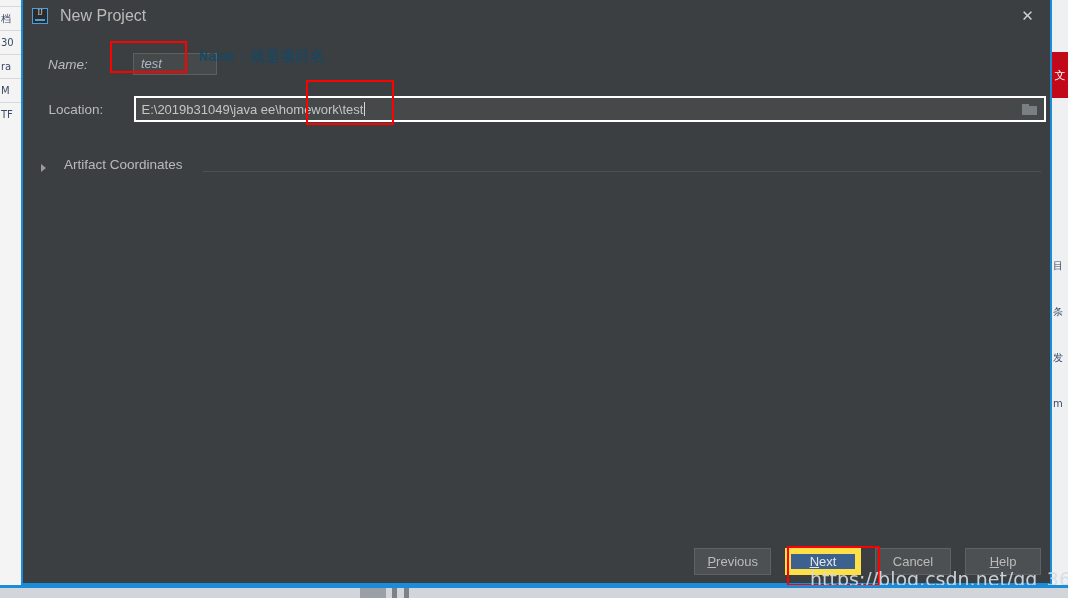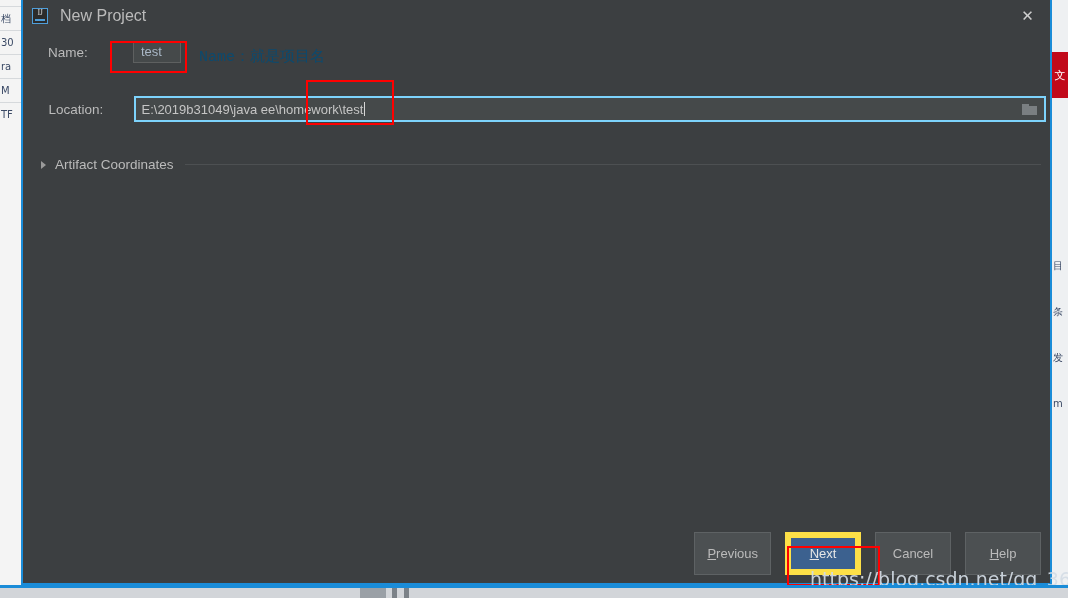--- a/index.html
+++ b/index.html
@@ -169,52 +169,52 @@
   
   .form {
     position: relative;
     padding: 0;
   }
   .row {
     position: absolute;
     display: flex;
     align-items: center;
   }
-  .row-name  { left: 8px; top: 8px;  width: 1015px; height: 26px; }
+  .row-name  { left: 8px; top: 20px;  width: 1015px; height: 26px; font-style: italic; }
   .row-loc   { left: 8px; top: 64px;  width: 1015px; height: 28px; justify-content: center; }
 
   .field-label {
     width: 102px;
     font-size: 13.5px;
     color: #bbbbbb;
     padding-left: 17px;
     box-sizing: border-box;
     flex: none;
   }
 
   .input-name {
-    width: 48px;
+    width: 84px;
     height: 22px;
     background: #45494a;
     border: 1px solid #5e6060;
     box-sizing: border-box;
     color: #a9b7c6;
     font-size: 13px;
     line-height: 20px;
     padding-left: 7px;
     white-space: nowrap;
     overflow: hidden;
   }
 
   .input-loc-wrap {
     position: relative;
     width: 912px;
     height: 26px;
     background: #45494a;
-    border: 2px solid #7dd3fc;
+    border: 2px solid #ffffff;
     box-sizing: border-box;
     display: flex;
     align-items: center;
   }
   .input-loc-text {
     color: #c5c5c5;
     font-size: 13px;
     padding-left: 6px;
     white-space: nowrap;
     overflow: hidden;
@@ -254,21 +254,22 @@
     width: 7px; height: 3px;
     background: #7a7f82;
   }
 
   
   .artifact {
     position: absolute;
     left: 18px; top: 126px;
     width: 1000px;
     display: flex;
-    align-items: center;
+    align-items: flex-end;
+    gap: 9px;
   }
   .tri {
     width: 0; height: 0;
     border-left: 5px solid #9a9a9a;
     border-top: 4px solid transparent;
     border-bottom: 4px solid transparent;
     margin-right: 9px;
     flex: none;
   }
   .artifact-label {
@@ -321,21 +322,21 @@
     position: absolute;
     left: 0; bottom: 8px;
     width: 1027px;
     display: flex;
     justify-content: flex-end;
     align-items: center;
     padding-right: 9px;
     box-sizing: border-box;
   }
   .btn {
-    height: 43px;
+    height: 27px;
     min-width: 76px;
     margin-left: 14px;
     background: #4c5052;
     border: 1px solid #5e6264;
     box-sizing: border-box;
     color: #bbbbbb;
     font-size: 13px;
     display: flex;
     align-items: center;
     justify-content: center;

